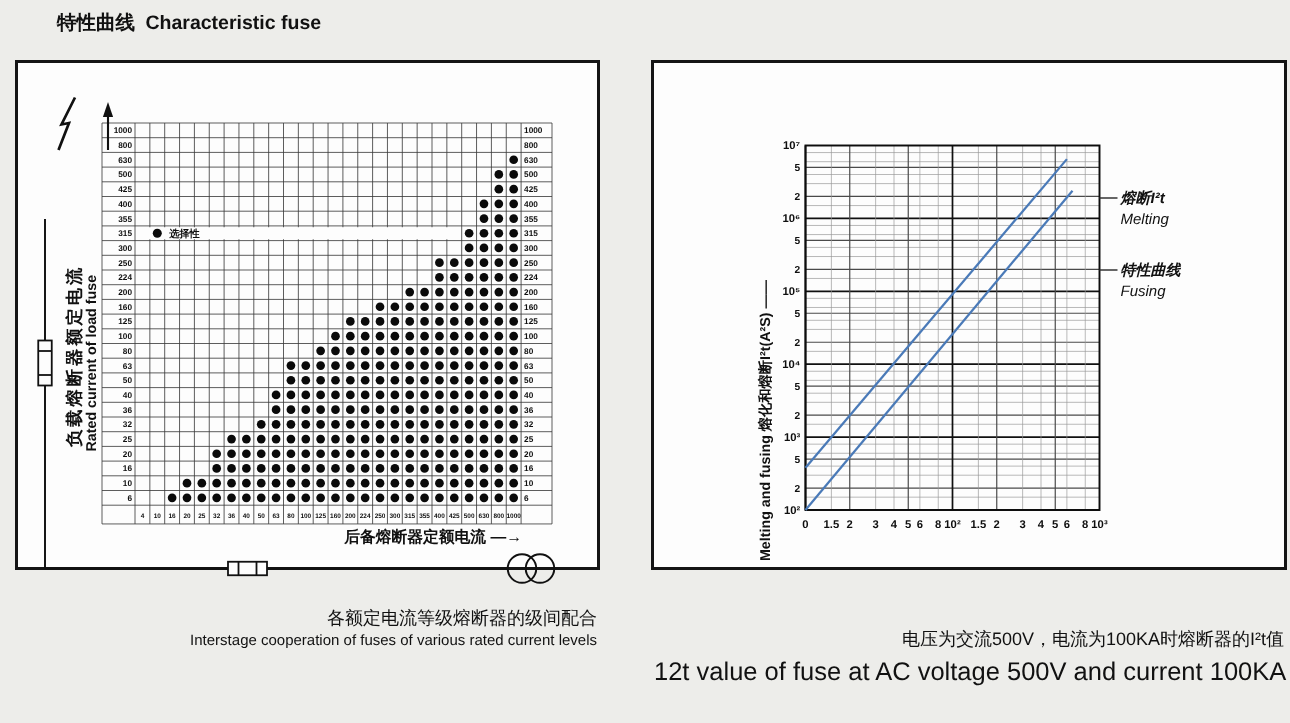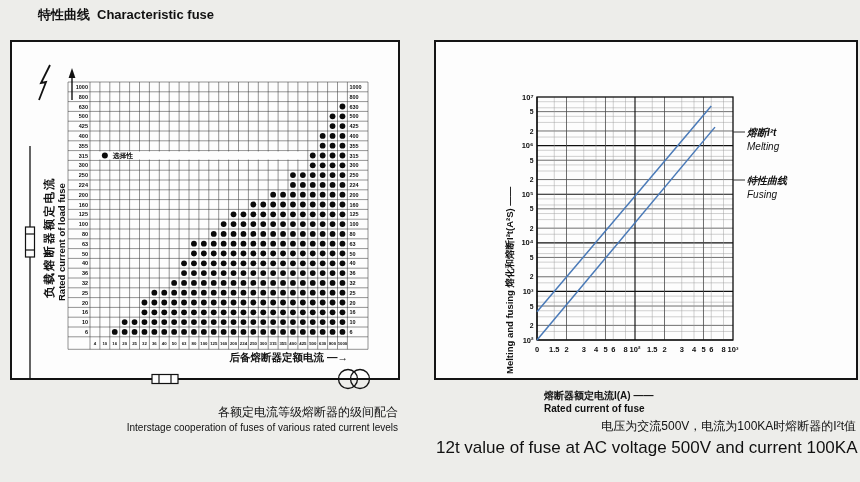--- a/index.html
+++ b/index.html
@@ -613,24 +613,20 @@
         <text x="297" y="310" fill="#0f0f0f" font-size="7.5" font-weight="700">10³</text>
       </g>
       <polyline points="101,269.82251720442304 275.25882253759704,64.09241086715721" fill="none" stroke="#4a7ab8" stroke-width="1.5"></polyline>
       <polyline points="101,298 278.9916473991948,85.12173365281592" fill="none" stroke="#4a7ab8" stroke-width="1.5"></polyline>
       <g stroke="#333" stroke-width="1">
         <line x1="297" y1="90" x2="309" y2="90"></line>
         <line x1="297" y1="138" x2="309" y2="138"></line>
       </g>
     </svg>
   <div class="abs rot r-ylab">Melting and fusing 熔化和熔断I²t(A²S) ——</div>
-  <div class="abs r-xblock">
-    <div class="r-xzh">熔断器额定电流I(A) ——</div>
-    <div class="r-xen">Rated current of fuse</div>
-  </div>
   <div class="abs curve-label" id="fusing-label">
     <div class="zh">熔断I²t</div>
     <div class="en">Melting</div>
   </div>
   <div class="abs curve-label" id="melting-label">
     <div class="zh">特性曲线</div>
     <div class="en">Fusing</div>
   </div>
   <div class="abs caption r-czh">电压为交流500V，电流为100KA时熔断器的I²t值</div>
   <div class="abs caption r-cen">12t value of fuse at AC voltage 500V and current 100KA</div>

